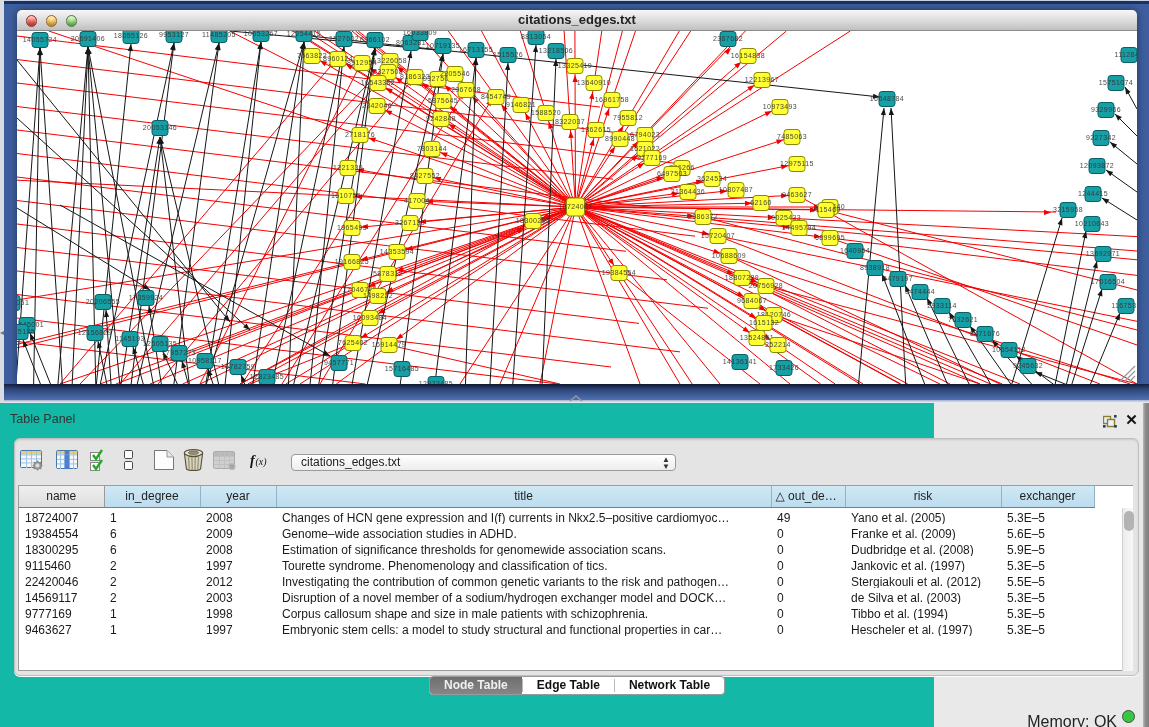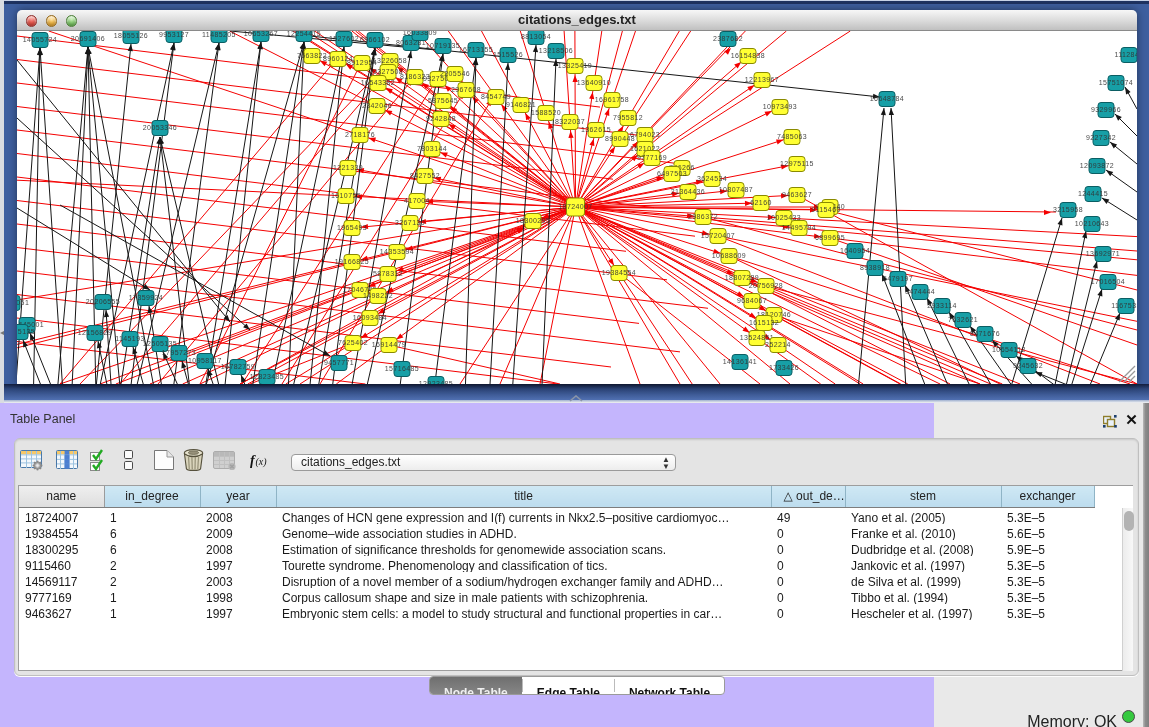--- a/index.html
+++ b/index.html
@@ -25,21 +25,21 @@
   box-shadow:inset 0 2px 2.5px rgba(255,255,255,.75), inset 0 -2px 3px rgba(0,0,0,.22); }
 #titlebar .red { left:8.7px; background:radial-gradient(circle at 50% 32%, #f7918a 0%, #e4564b 45%, #c93a31 100%); border:1px solid #8e3330;}
 #titlebar .yel { left:28.7px; background:radial-gradient(circle at 50% 32%, #ffe3a1 0%, #efb74a 45%, #d9971f 100%); border:1px solid #93691f;}
 #titlebar .grn { left:48.7px; background:radial-gradient(circle at 50% 32%, #c8edb6 0%, #87cc72 45%, #58a944 100%); border:1px solid #4e7e3a;}
 #titlebar .title { width:100%; text-align:center; font-size:13px; font-weight:bold;
   color:#222; line-height:20px; }
 #canvas { position:absolute; left:0; top:21px; width:1120px; height:353px;
   background:#fff; overflow:hidden; }
 
 #panel { position:absolute; left:0; top:403px; width:934px; height:324px;
-  background:#c4b5fd; }
+  background:#14b8a6; }
 #ptitle { position:absolute; left:10px; top:9px; font-size:12.5px; color:#333; }
 #pfloat { position:absolute; left:1103px; top:11px; width:14px; height:14px; }
 #pclose { position:absolute; left:1124px; top:9px; width:15px; height:15px;
   font-size:15px; font-weight:bold; color:#111; line-height:15px; text-align:center; }
 #inner { position:absolute; left:14px; top:35px; width:1125px; height:238px;
   background:#e4e4e4; border:1px solid #bfbfbf; border-radius:6px;
   box-shadow:inset 0 1px 2px rgba(0,0,0,.12), 0 1px 0 #fdfdfd; }
 #toolbar { position:absolute; left:0; top:44px; width:1149px; height:26px; }
 #dropdown { position:absolute; left:291px; top:51px; width:385px; height:17px;
   background:linear-gradient(#ffffff,#ededed); border:1px solid #9a9a9a; border-radius:4px;
@@ -54,21 +54,21 @@
   border-bottom:1px solid #7d7d7d; overflow:hidden; white-space:nowrap; }
 table.t th.grey { background:linear-gradient(#efefef,#dedede); border-right:1px solid #9b9b9b; }
 table.t td { height:15.9px; line-height:11px; padding:5px 0 0 6px; overflow:hidden; white-space:nowrap; }
 #vscroll { position:absolute; left:1103px; top:22px; width:11px; height:163px;
   background:linear-gradient(90deg,#ececec,#f8f8f8); border-left:1px solid #d0d0d0; }
 #vscroll .thumb { position:absolute; left:1px; top:3px; width:10px; height:20px;
   background:#b3b3b3; border-radius:5px; }
 #tabs { position:absolute; left:429px; top:273px; height:19px; display:flex;
   border:1px solid #9a9a9a; border-radius:4px; overflow:hidden; background:#fff;
   font-size:12px; font-weight:bold; }
-#tabs .seg { line-height:17px; padding:8px 14px; color:#111; }
+#tabs .seg { line-height:17px; padding:0 14px; color:#111; }
 #tabs .sel { background:linear-gradient(#6f6f6f,#868686); color:#f0f0f0; }
 #tabs .sep { width:1px; background:#bbb; margin:2px 0; }
 #status { position:absolute; left:0; top:304px; width:1149px; height:23px; }
 #status .mem { position:absolute; right:32px; top:6px; font-size:16px; color:#222;padding-left:20px; }
 #status .dot { position:absolute; right:14px; top:3px; width:13px; height:13px;
   border-radius:50%; background:#35c93f; border:1px solid #4a4a4a; }
 #rightstrip { position:absolute; left:1143px; top:403px; width:6px; height:324px;
   background:linear-gradient(90deg,#b9b9b9,#8c8c8c 40%,#7f7f7f); }
 </style>
 </head>
@@ -833,40 +833,40 @@
           <col style="width:74px">
           <col style="width:156px">
           <col style="width:93px">
         </colgroup>
       <tbody>
           <tr>
             <th class="grey">name</th>
             <th>in_degree</th>
             <th>year</th>
             <th>title</th>
-          <th style="text-align:left;padding-left:12px">△ out_de…</th>
-            <th>stem</th>
+          <th style="text-align:left;padding-left:4px">△ out_de…</th>
+            <th>risk</th>
             <th>exchanger</th>
           </tr>
       <tr>
             <td>18724007</td>
             <td>1</td>
             <td>2008</td>
             <td>Changes of HCN gene expression and I(f) currents in Nkx2.5–positive cardiomyoc…</td>
             <td>49</td>
             <td>Yano et al. (2005)</td>
             <td>5.3E–5</td>
           </tr>
       <tr>
             <td>19384554</td>
             <td>6</td>
             <td>2009</td>
             <td>Genome–wide association studies in ADHD.</td>
             <td>0</td>
-            <td>Franke et al. (2010)</td>
+            <td>Franke et al. (2009)</td>
             <td>5.6E–5</td>
           </tr>
       <tr>
             <td>18300295</td>
             <td>6</td>
             <td>2008</td>
             <td>Estimation of significance thresholds for genomewide association scans.</td>
             <td>0</td>
             <td>Dudbridge et al. (2008)</td>
             <td>5.9E–5</td>
@@ -874,26 +874,35 @@
       <tr>
             <td>9115460</td>
             <td>2</td>
             <td>1997</td>
             <td>Tourette syndrome. Phenomenology and classification of tics.</td>
             <td>0</td>
             <td>Jankovic et al. (1997)</td>
             <td>5.3E–5</td>
           </tr>
       <tr>
+            <td>22420046</td>
+            <td>2</td>
+            <td>2012</td>
+            <td>Investigating the contribution of common genetic variants to the risk and pathogen…</td>
+            <td>0</td>
+            <td>Stergiakouli et al. (2012)</td>
+            <td>5.5E–5</td>
+          </tr>
+      <tr>
             <td>14569117</td>
             <td>2</td>
             <td>2003</td>
-            <td>Disruption of a novel member of a sodium/hydrogen exchanger family and ADHD…</td>
+            <td>Disruption of a novel member of a sodium/hydrogen exchanger model and DOCK…</td>
             <td>0</td>
-            <td>de Silva et al. (1999)</td>
+            <td>de Silva et al. (2003)</td>
             <td>5.3E–5</td>
           </tr>
       <tr>
             <td>9777169</td>
             <td>1</td>
             <td>1998</td>
             <td>Corpus callosum shape and size in male patients with schizophrenia.</td>
             <td>0</td>
             <td>Tibbo et al. (1994)</td>
             <td>5.3E–5</td>

